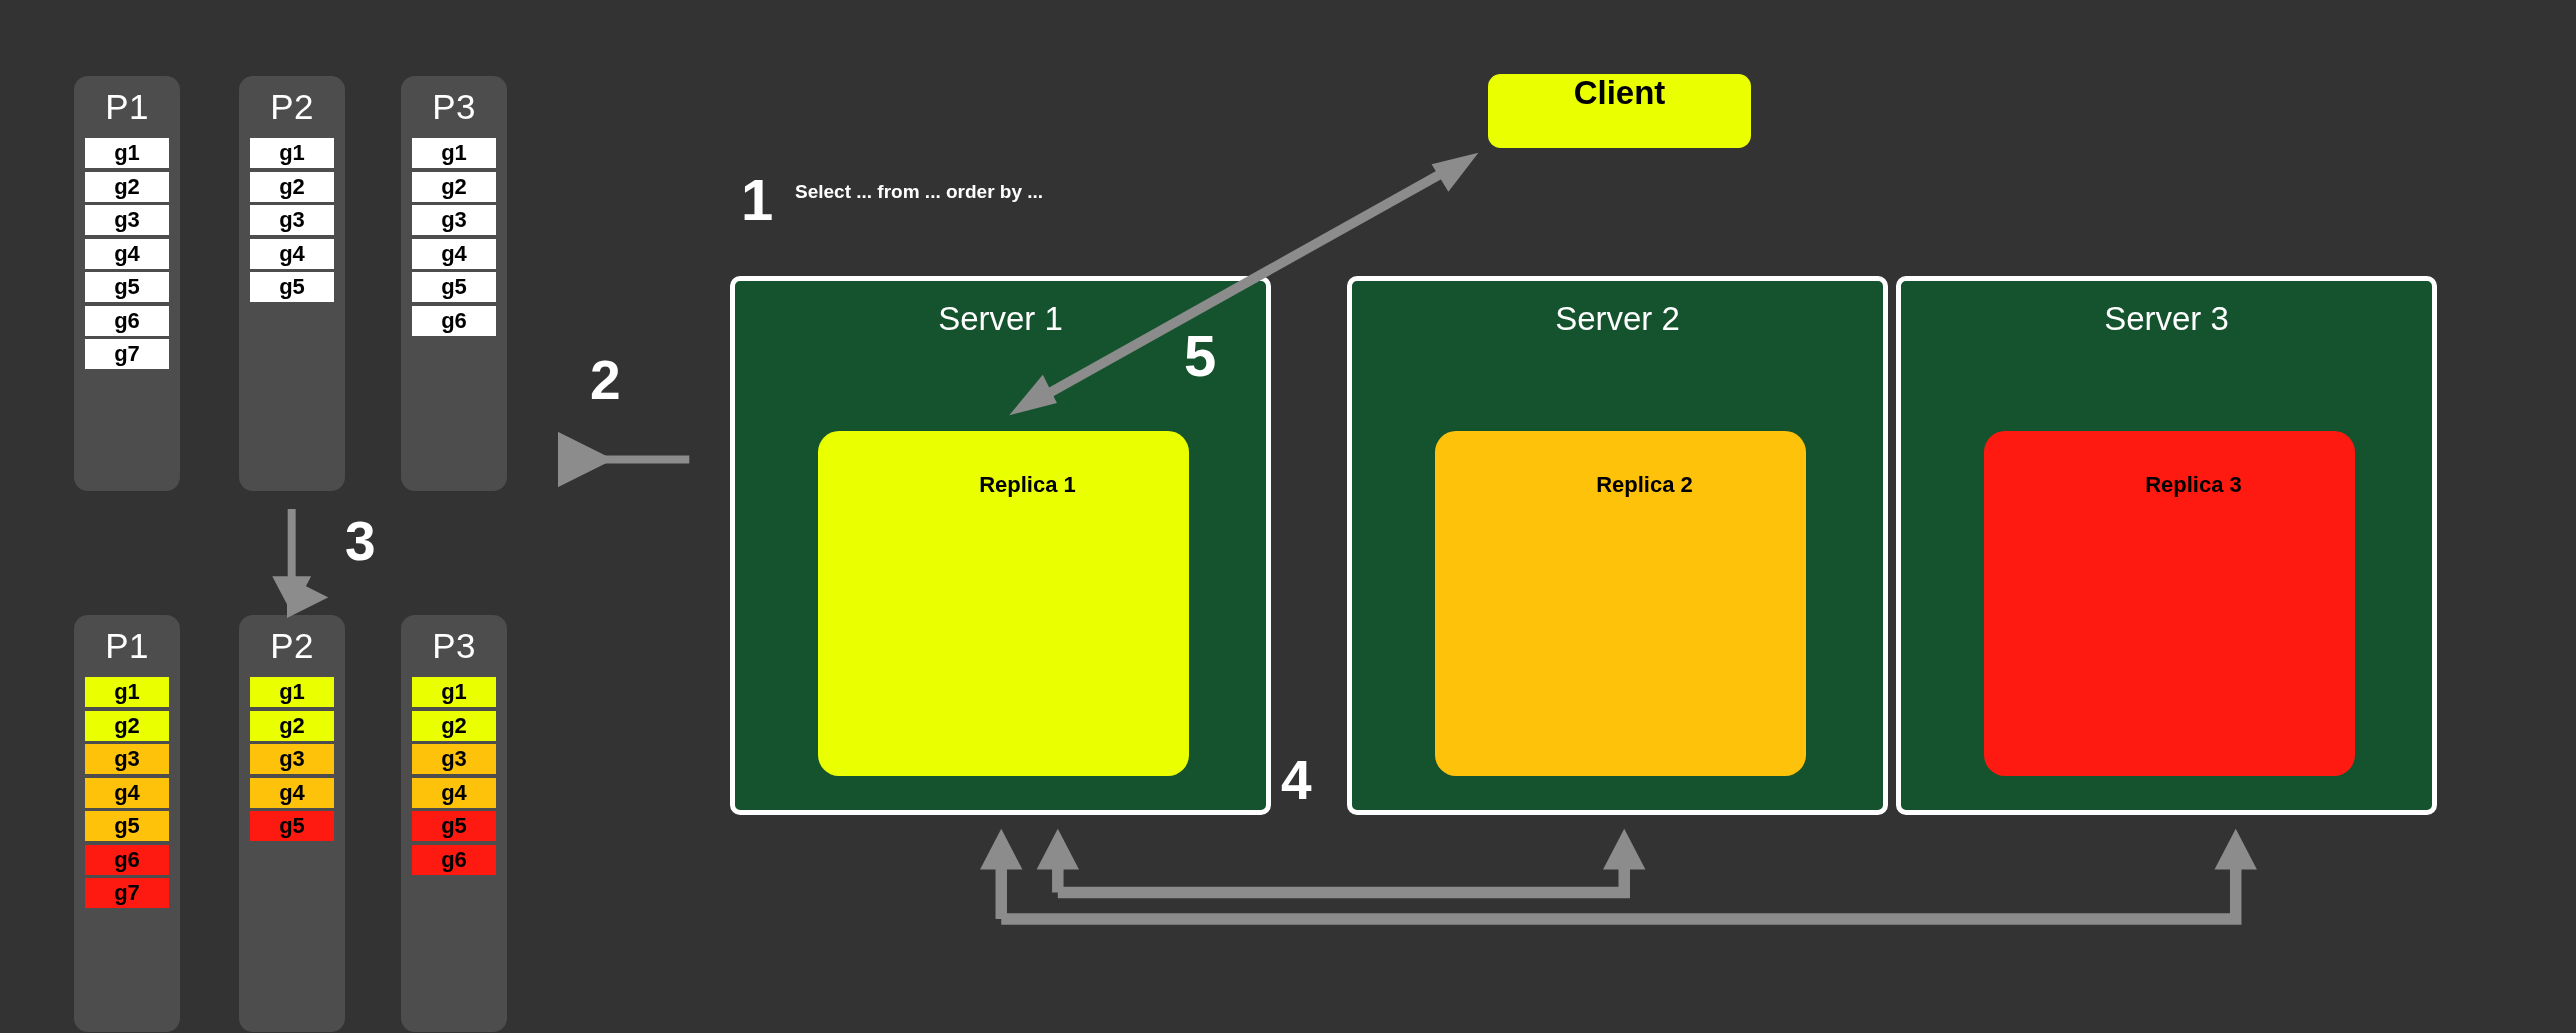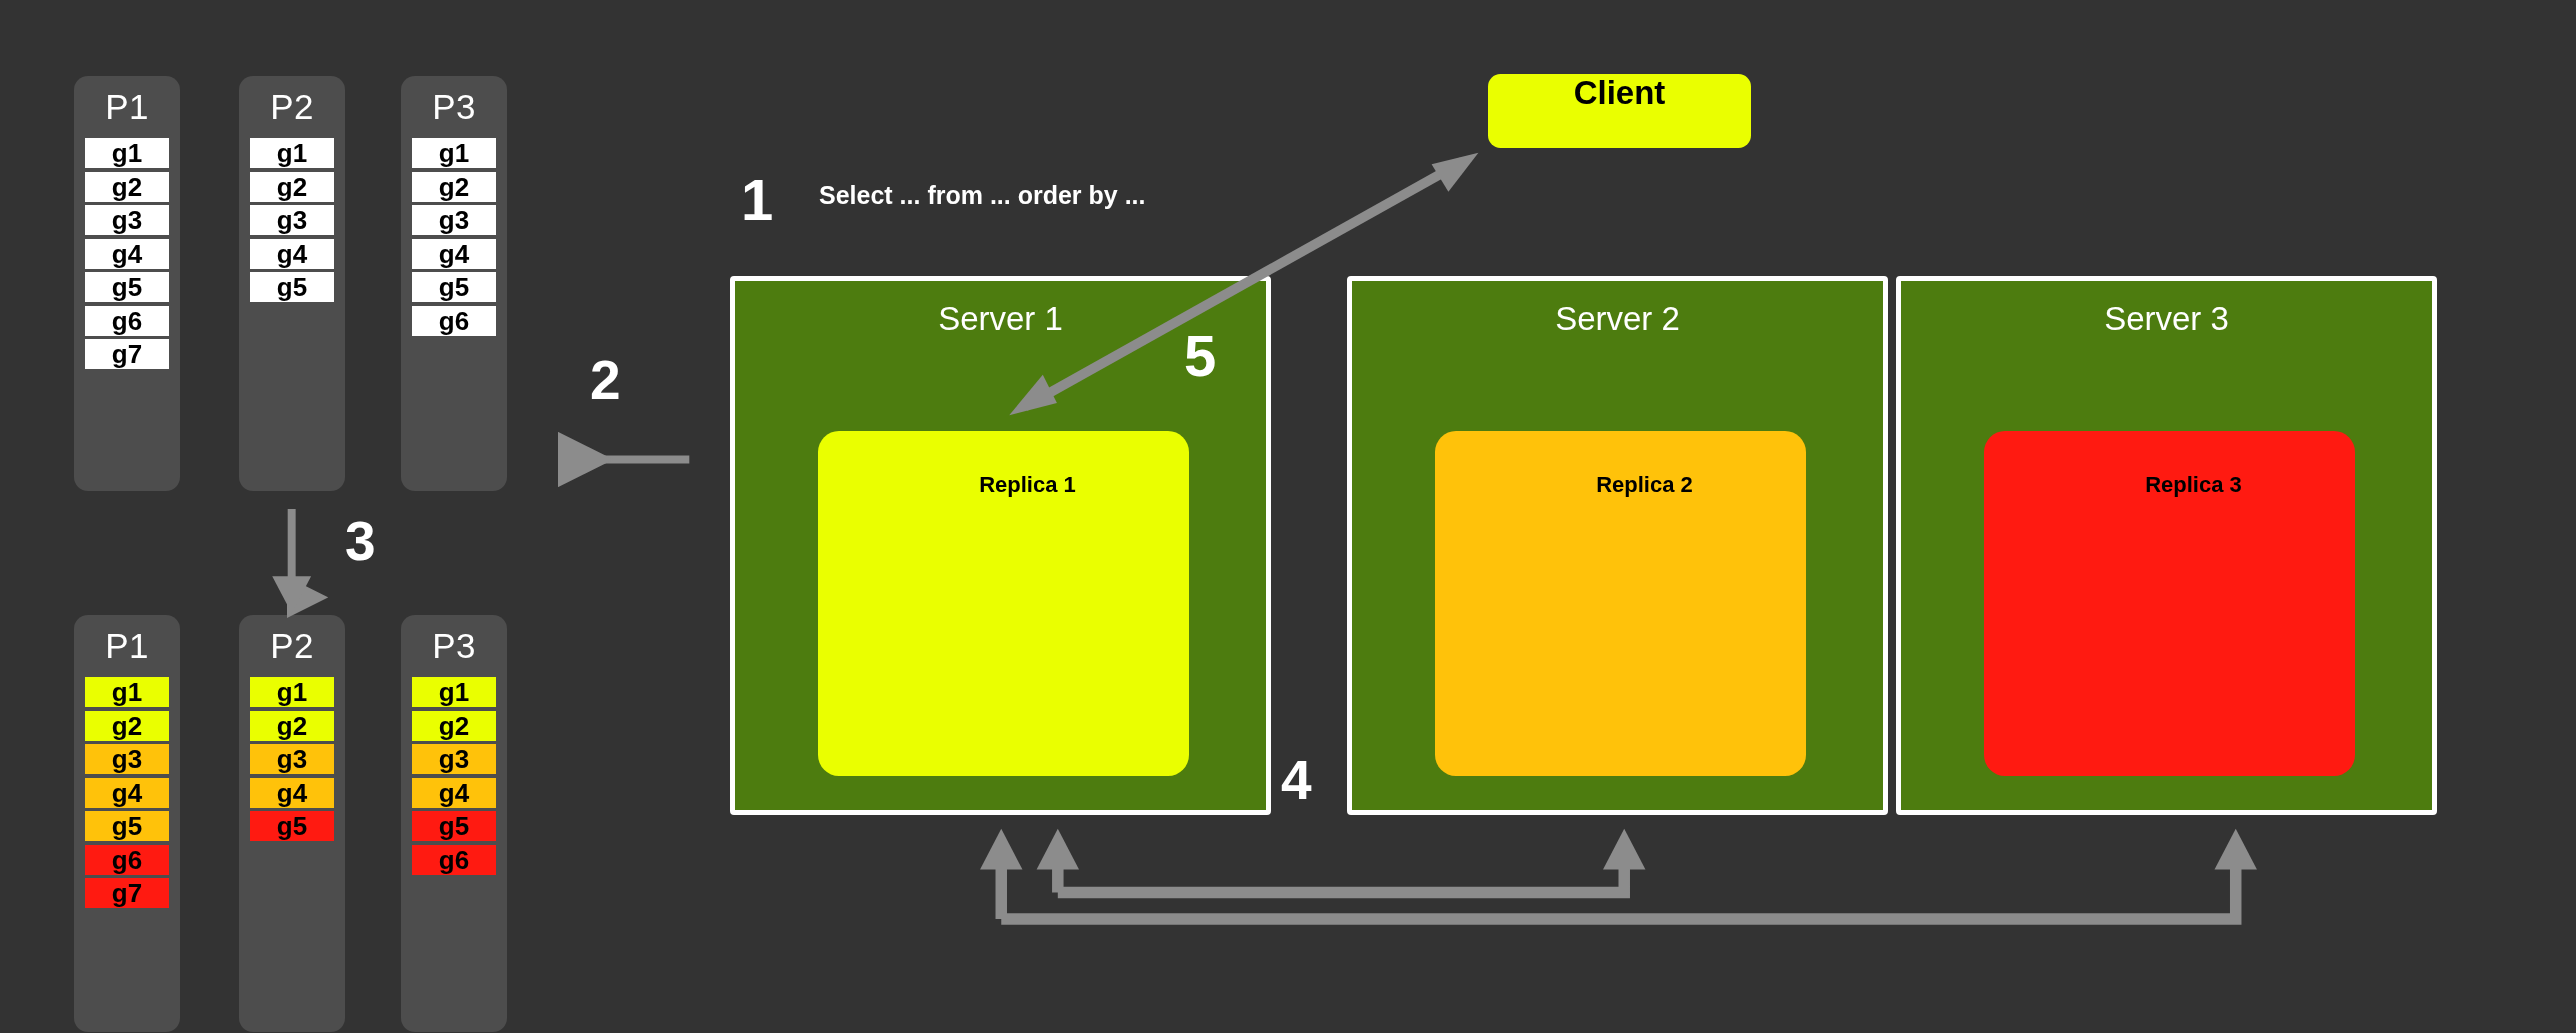--- a/index.html
+++ b/index.html
@@ -43,35 +43,35 @@
     margin-bottom: 7px;
     font-family: "Liberation Sans", sans-serif;
   }
   .cell-stack {
     padding: 0 10.6px;
   }
   .cell {
     height: 30px;
     line-height: 30px;
     text-align: center;
-    font-size: 26px;
+    font-size: 22px;
     font-weight: bold;
     color: #000000;
     background: #ffffff;
     margin-bottom: 3.5px;
     font-family: "Liberation Sans", sans-serif;
   }
 
   
   .server {
     position: absolute;
     border: 5.3px solid #ffffff;
-    border-radius: 4px;
+    border-radius: 10px;
     box-sizing: border-box;
-    background: #4d7c0f;
+    background: #14532d;
   }
   .server-title {
     position: absolute;
     top: 19.4px;
     left: 0; right: 0;
     text-align: center;
     color: #ffffff;
     font-size: 33px;
     font-weight: 400;
     font-family: "Liberation Sans", sans-serif;
@@ -111,25 +111,24 @@
   .step-num {
     position: absolute;
     color: #ffffff;
     font-weight: bold;
     font-family: "Liberation Sans", sans-serif;
     line-height: 1;
   }
   .query-text {
     position: absolute;
     color: #ffffff;
-    font-size: 25px;
+    font-size: 19px;
     font-weight: bold;
     font-family: "Liberation Sans", sans-serif;
     white-space: nowrap;
-    margin-left: 24px;
   }
 
   svg.overlay {
     position: absolute;
     left: 0; top: 0;
     width: 2576px;
     height: 1033px;
     pointer-events: none;
   }
 </style>

